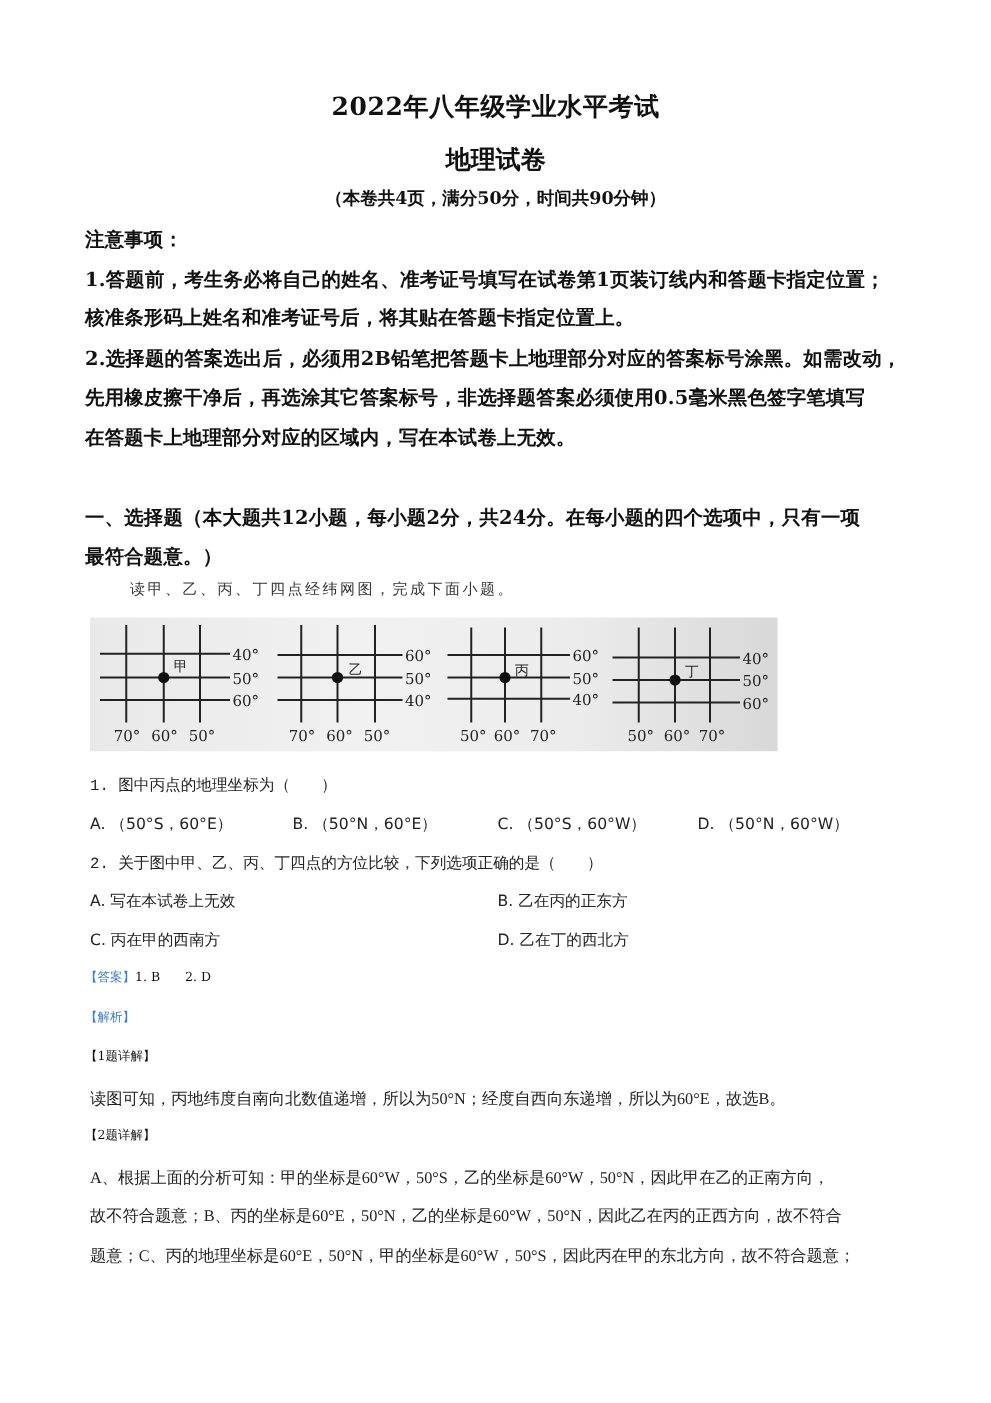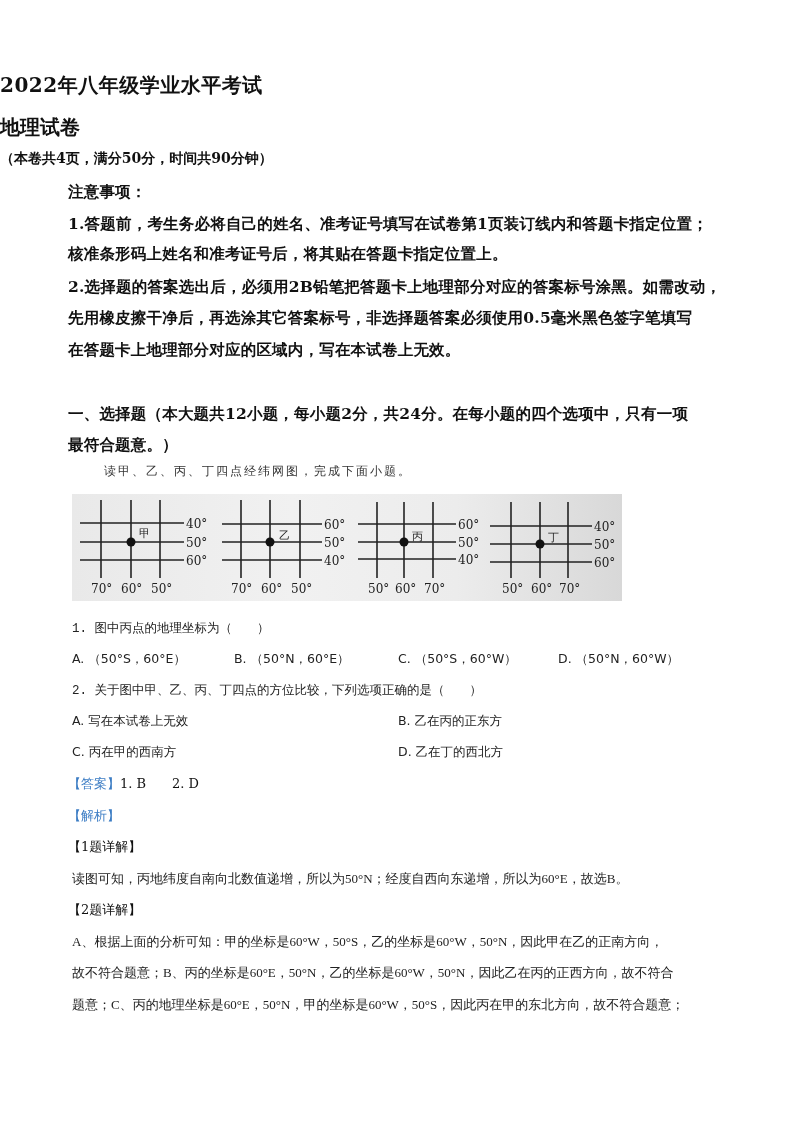--- a/index.html
+++ b/index.html
@@ -1,31 +1,31 @@
 <!DOCTYPE html>
 <html><head>
 <meta charset="utf-8">
 <style>
   html, body { margin: 0; padding: 0; background: #ffffff; }
   body { width: 793px; height: 1122px; position: relative; overflow: hidden;
          font-family: "DejaVu Serif", "Liberation Serif", serif; color: #111; }
   .page { position: absolute; left: 0; top: 0; width: 793px; height: 1122px; }
-  .title { position: absolute; left: 0; width: 793px; text-align: left; font-weight: bold; }
+  .title { position: absolute; left: 0; width: 793px; text-align: center; font-weight: bold; }
   .t1 { top: 72px; font-size: 20px; letter-spacing: 0.5px; }
   .t2 { top: 114px; font-size: 20px; }
   .t3 { top: 150px; font-size: 14px; }
   .bline { position: absolute; left: 68px; font-size: 15.5px; font-weight: bold; white-space: nowrap; letter-spacing: 0.2px; }
   .stem { position: absolute; left: 104px; top: 463px; font-size: 12px; color: #333; letter-spacing: 2px; text-align: center; }
   .figure { position: absolute; left: 72px; top: 494px; width: 550px; height: 107px;
             background: linear-gradient(90deg, #e9e9e9 0%, #f1f1f1 40%, #ececec 70%, #d8d8d8 100%); }
   .figure svg { display: block; }
   .q { position: absolute; left: 72px; font-size: 12.5px; font-family: Liberation Mono, monospace; color: #222; white-space: nowrap; }
   .opt { position: absolute; font-size: 12.5px; font-family: "DejaVu Sans", "Liberation Sans", sans-serif; color: #222; white-space: nowrap; }
   .blue { color: #3b7cc4; }
-  .tag { position: absolute; left: 68px; font-size: 13px; white-space: nowrap; }
+  .tag { position: absolute; left: 68px; font-size: 10px; white-space: nowrap; }
   .para { position: absolute; left: 72px; font-size: 13px; white-space: nowrap; color: #222; font-family: "Liberation Serif", "DejaVu Serif", serif; }
 </style>
 </head>
 <body>
 
 <div class="page">
 
   <div class="title t1">2022年八年级学业水平考试</div>
   <div class="title t2">地理试卷</div>
   <div class="title t3">（本卷共4页，满分50分，时间共90分钟）</div>

